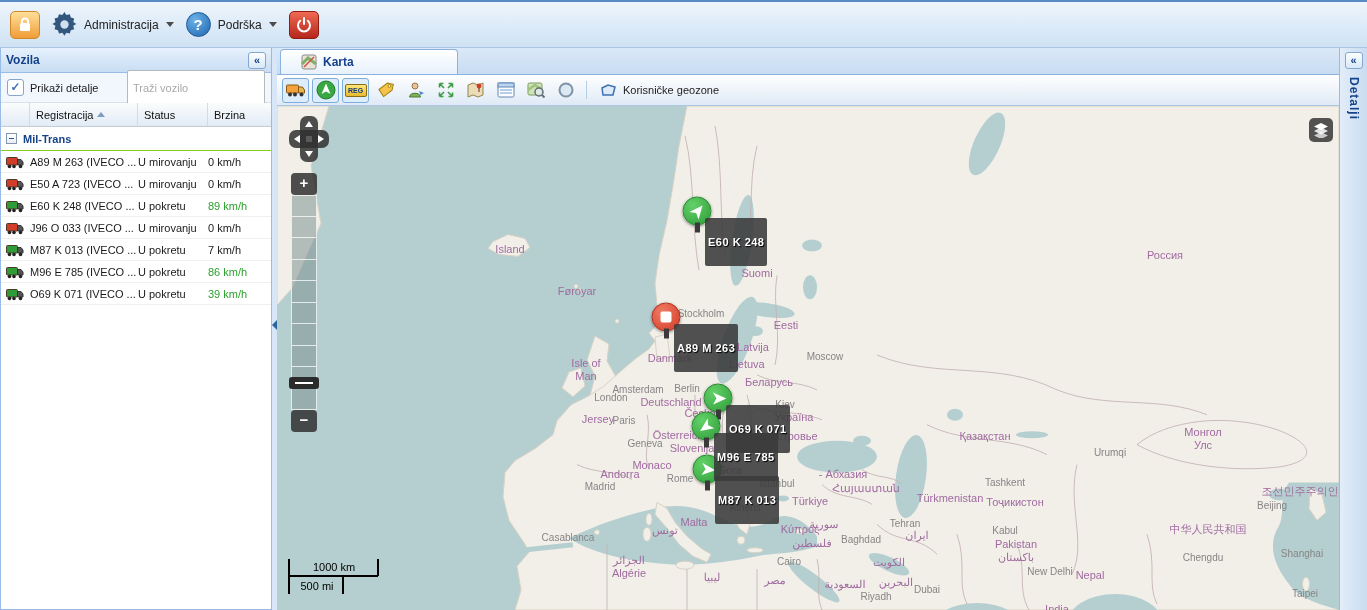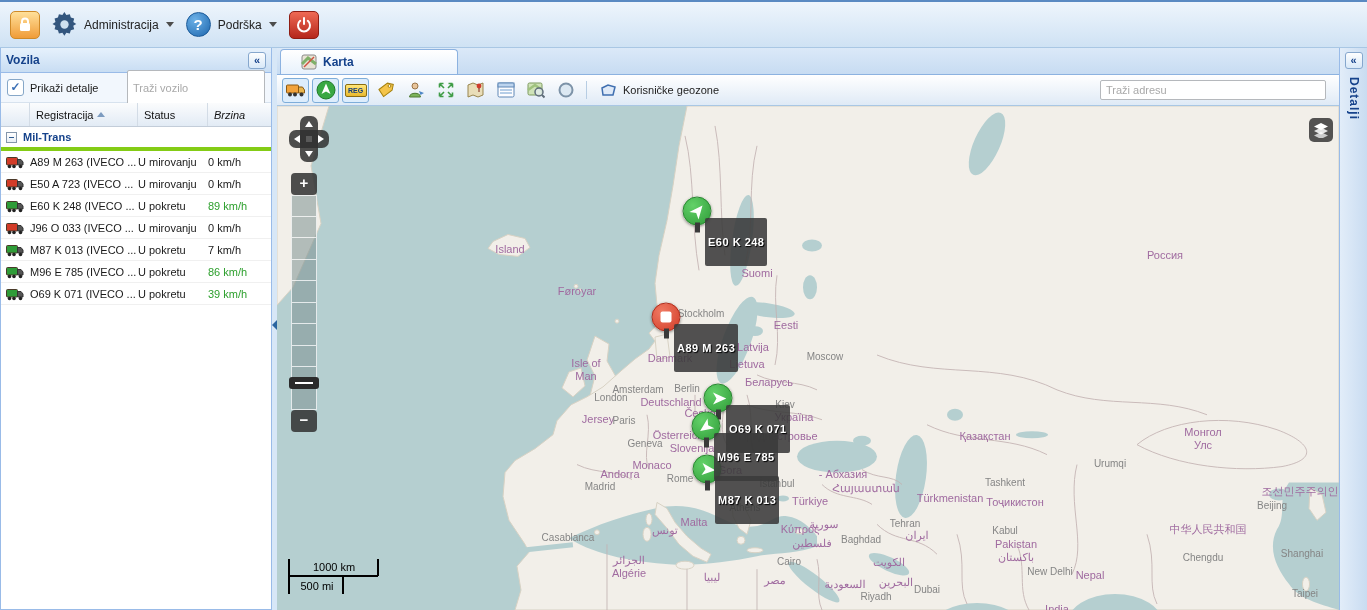--- a/index.html
+++ b/index.html
@@ -40,24 +40,24 @@
         font-weight:bold; font-size:12px; line-height:15px; text-align:center; cursor:pointer; }
   .search-input { margin-left:auto; width:138px; height:36px; border:1px solid #b5b8bc; border-radius:2px; padding:0 5px;
                   font-family:"Liberation Sans",sans-serif; font-size:11px; color:#444; }
   .search-input::placeholder { color:#a9a9a9; }
   .grid-hdr { height:24px; flex:0 0 24px; display:flex; align-items:stretch;
               background:linear-gradient(#fbfcfd,#e2ebf5); border-bottom:1px solid #c3cdd9; }
   .gc { display:flex; align-items:center; padding-left:6px; border-right:1px solid #d3dce6; font-size:11px; color:#111; }
   .gc-icon { width:29px; flex:0 0 29px; }
   .gc-reg { width:108px; flex:0 0 108px; gap:4px; }
   .gc-status { width:70px; flex:0 0 70px; }
-  .gc-speed { flex:1; border-right:none;font-style:italic; }
+  .gc-speed { flex:1; border-right:none; }
   .sort-asc { width:0; height:0; border-left:4px solid transparent; border-right:4px solid transparent; border-bottom:5px solid #7d9cc0; }
   .group-row { height:24px; flex:0 0 24px; display:flex; align-items:center; gap:6px; padding-left:5px;
-               color:#15428b; font-weight:bold; border-bottom:4px solid #84cc16; background:#fff; }
+               color:#15428b; font-weight:bold; border-bottom:1px solid #84cc16; background:#fff; }
   .tree-toggle { width:11px; height:11px; border:1px solid #8496ab; background:linear-gradient(#fff,#e8eef5); position:relative; cursor:pointer; }
   .tree-toggle::after { content:""; position:absolute; left:2px; right:2px; top:4px; height:1px; background:#2f5a8f; }
   .rows { flex:1; background:#fff; overflow:hidden; }
   .vrow { height:22px; display:flex; align-items:center; border-bottom:1px solid #f0f0f0; cursor:pointer; }
   .vrow .cell-icon { width:29px; flex:0 0 29px; display:grid; place-items:center; }
   .vrow .cell-reg { width:108px; flex:0 0 108px; white-space:nowrap; overflow:hidden; }
   .vrow .cell-status { width:70px; flex:0 0 70px; }
   .vrow .cell-speed { flex:1; }
   .speed-green { color:#2c9f2c; }
 
@@ -380,21 +380,20 @@
             <circle cx="9" cy="9" r="6.5" fill="#dce8f2" stroke="#7d93a8" stroke-width="2"></circle>
           </svg>
         </div>
         <div class="tb-sep"></div>
         <div class="geozone-btn">
           <svg width="17" height="15" viewBox="0 0 17 15">
             <path d="M3 12 L2 5 L8 2 L15 4 L13 12 z" fill="#dfeaf8" stroke="#3f6fb0" stroke-width="1.5"></path>
           </svg>
           <span>Korisničke geozone</span>
         </div>
-        <input class="addr-input" placeholder="Traži adresu" style="">
       </div>
 
       <div class="map-wrap" id="map">
         <svg class="basemap" viewBox="0 0 1062 506" preserveAspectRatio="none">
           <rect x="0" y="0" width="1062" height="506" fill="#b5cfd0"></rect>
           <g fill="#f2efe9" stroke="#d8d2c4" stroke-width="1">
 
             <polygon points="0,0 52,0 34,60 44,118 16,182 0,200"></polygon>
 
             <polygon points="216,136 231,129 248,133 253,142 241,151 222,149 211,143"></polygon>
@@ -532,21 +531,21 @@
 Algérie</div>
             <div class="map-label country" style="left: 435px; top: 471px;">ليبيا</div>
             <div class="map-label country" style="left: 498px; top: 474px;">مصر</div>
             <div class="map-label country" style="left: 568px; top: 478px;">السعودية</div>
             <div class="map-label country" style="left: 619px; top: 476px;">البحرين</div>
             <div class="map-label city" style="left: 599px; top: 491px;">Riyadh</div>
             <div class="map-label city" style="left: 650px; top: 484px;">Dubai</div>
             <div class="map-label country" style="left: 708px; top: 330px;">Қазақстан</div>
             <div class="map-label country" style="left: 926px; top: 333px;">Монгол
 Улс</div>
-            <div class="map-label city" style="left: 833px; top: 358px;">Urumqi</div>
+            <div class="map-label city" style="left: 833px; top: 347px;">Urumqi</div>
             <div class="map-label city" style="left: 728px; top: 377px;">Tashkent</div>
             <div class="map-label country" style="left: 673px; top: 392px;">Türkmenistan</div>
             <div class="map-label country" style="left: 738px; top: 396px;">Тоҷикистон</div>
             <div class="map-label city" style="left: 995px; top: 387px; margin-top: 13px;">Beijing</div>
             <div class="map-label country" style="left: 1045px; top: 385px;">조선민주주의인민공화국</div>
             <div class="map-label city" style="left: 728px; top: 425px;">Kabul</div>
             <div class="map-label country" style="left: 931px; top: 423px;">中华人民共和国</div>
             <div class="map-label country" style="left: 739px; top: 445px;">Pakistan
 باكستان</div>
             <div class="map-label city" style="left: 926px; top: 452px;">Chengdu</div>

